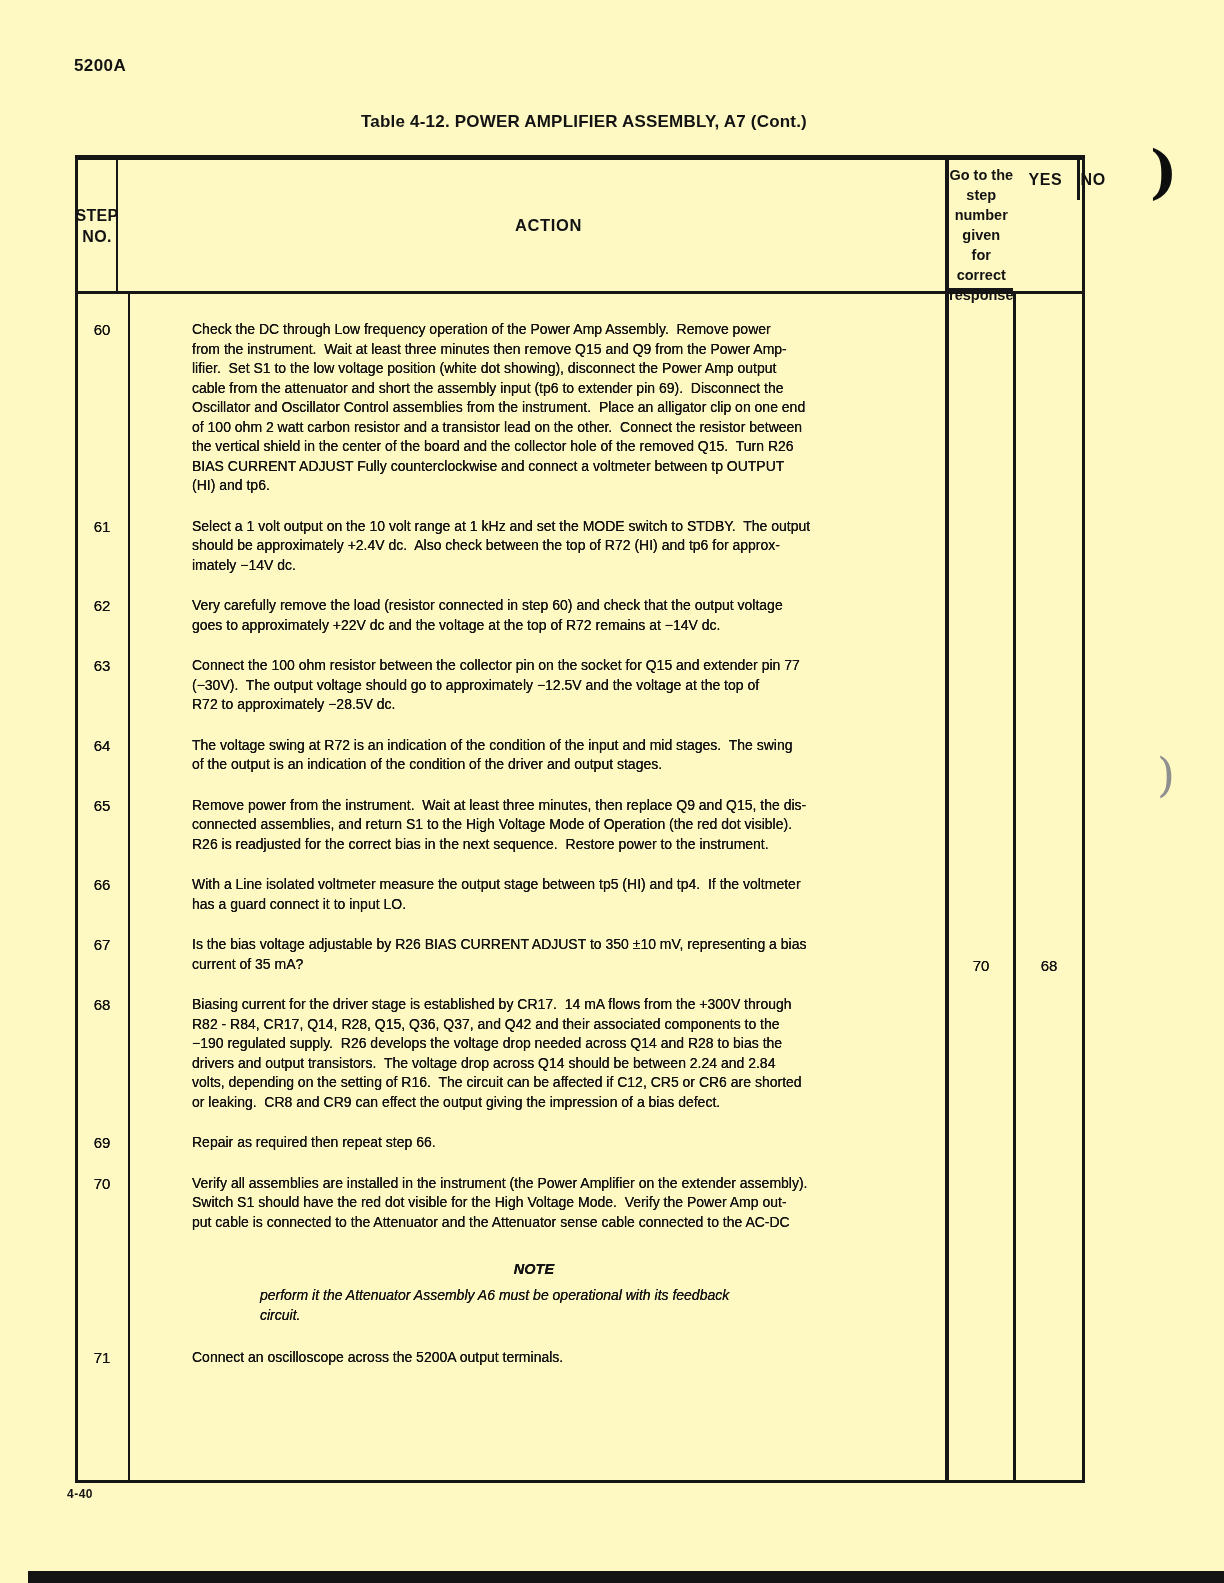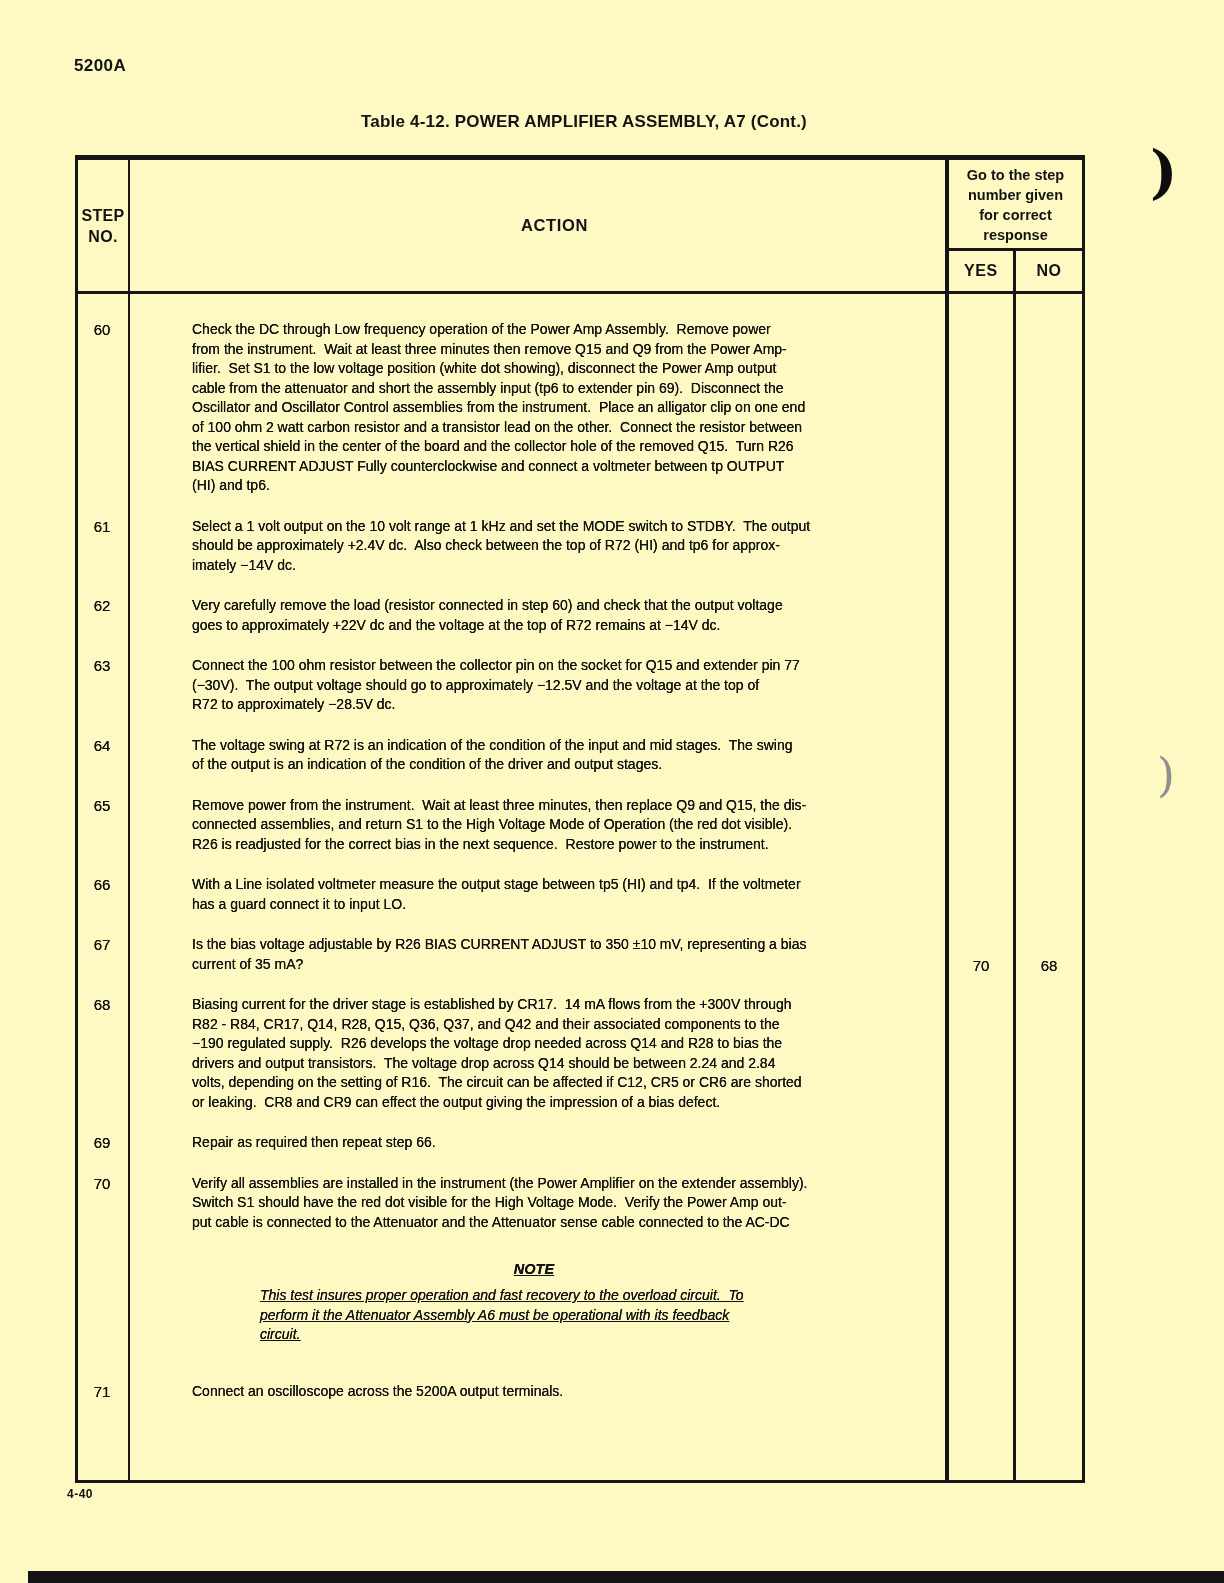--- a/index.html
+++ b/index.html
@@ -15,31 +15,31 @@
   .tbl-title {
     position:absolute; left:79px; top:112px; width:1010px;
     text-align:center; font-size:17px; font-weight:bold; letter-spacing:.2px;
   }
   .tbl {
     position:absolute; left:75px; top:155px; width:1010px; height:1328px;
     box-sizing:border-box; border:3px solid #161616; border-top-width:5px;
   }
   .thead { display:flex; height:134px; box-sizing:border-box; border-bottom:3px solid #161616; }
   .th-step {
-    width:52px; box-sizing:border-box; border-right:2px solid #161616;
+    width:40px; box-sizing:border-box; border-right:2px solid #161616;
     display:flex; flex-direction:column; justify-content:center; align-items:center;
     font-weight:bold; font-size:16px; line-height:21px; letter-spacing:.3px;
   }
   .th-action {
     flex:1; display:flex; align-items:center; justify-content:center;
     font-weight:bold; font-size:16.5px; letter-spacing:.6px;padding-left:34px;
   }
   .th-goto {
     width:137px; box-sizing:border-box; border-left:4px solid #161616;
-    display:flex; flex-direction:column;
+    display:flex; 
   }
   .goto-text {
     flex:1; box-sizing:border-box; padding-top:5px; text-align:center;
     font-weight:bold; font-size:14.5px; line-height:20px;
     border-bottom:3px solid #161616;
   }
   .yesno { height:40px; display:flex; }
   .yes-cell, .no-cell {
     box-sizing:border-box; display:flex; align-items:center; justify-content:center;
     font-weight:bold; font-size:16px; letter-spacing:.6px;
@@ -61,21 +61,21 @@
   .line {
     white-space:pre; font-size:14px; line-height:19.5px; height:19.5px;
     text-shadow:0 0 .35px #000;
   }
   .gv {
     position:absolute; top:22px; text-align:center; font-size:15px;
     text-shadow:0 0 .4px #000;
   }
   .gv-yes { left:871px; width:64px; }
   .gv-no  { left:938px; width:66px; }
-  .note { margin:29px 0 37px 0;text-decoration:underline; }
+  .note { margin:29px 0 23px 0; }
   .note-head {
     margin-left:182px; width:548px; text-align:center;
     font-weight:bold; font-style:italic; font-size:14.5px;
     margin-bottom:9px; text-shadow:0 0 .3px #000;
   }
   .note .line { margin-left:182px; font-style:italic; }
   .pagenum {
     position:absolute; left:67px; top:1487px;
     font-size:12px; font-weight:bold; letter-spacing:.5px;
   }
@@ -213,21 +213,20 @@
           <div class="row">
             <div class="num">70</div>
             <div class="txt">
               <div class="line">Verify all assemblies are installed in the instrument (the Power Amplifier on the extender assembly).</div>
               <div class="line">Switch S1 should have the red dot visible for the High Voltage Mode.  Verify the Power Amp out-</div>
               <div class="line">put cable is connected to the Attenuator and the Attenuator sense cable connected to the AC-DC</div>
             </div>
           </div>
           <div class="note">
             <div class="note-head">NOTE</div>
-            <div class="line">This test insures proper operation and fast recovery to the overload circuit.  To</div>
             <div class="line">perform it the Attenuator Assembly A6 must be operational with its feedback</div>
             <div class="line">circuit.</div>
           </div>
           <div class="row">
             <div class="num">71</div>
             <div class="txt">
               <div class="line">Connect an oscilloscope across the 5200A output terminals.</div>
             </div>
           </div>
         </div>

